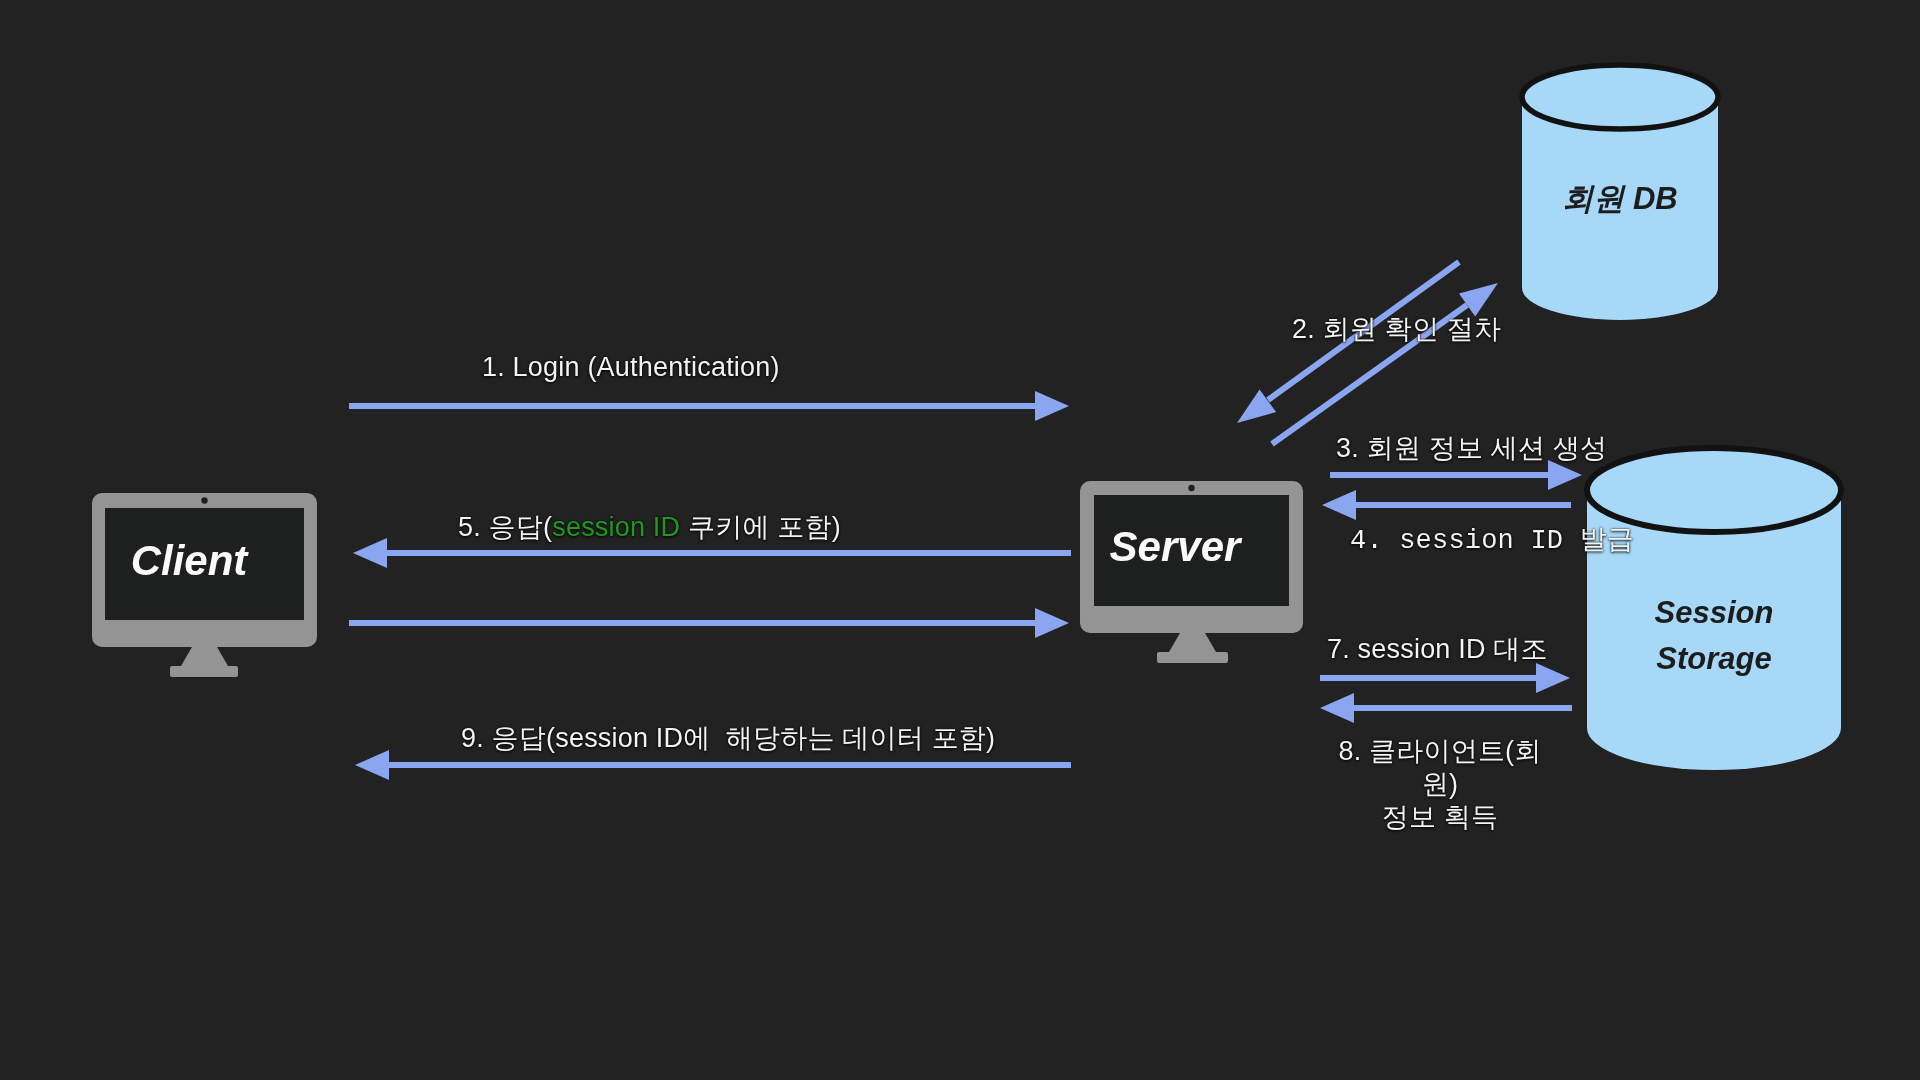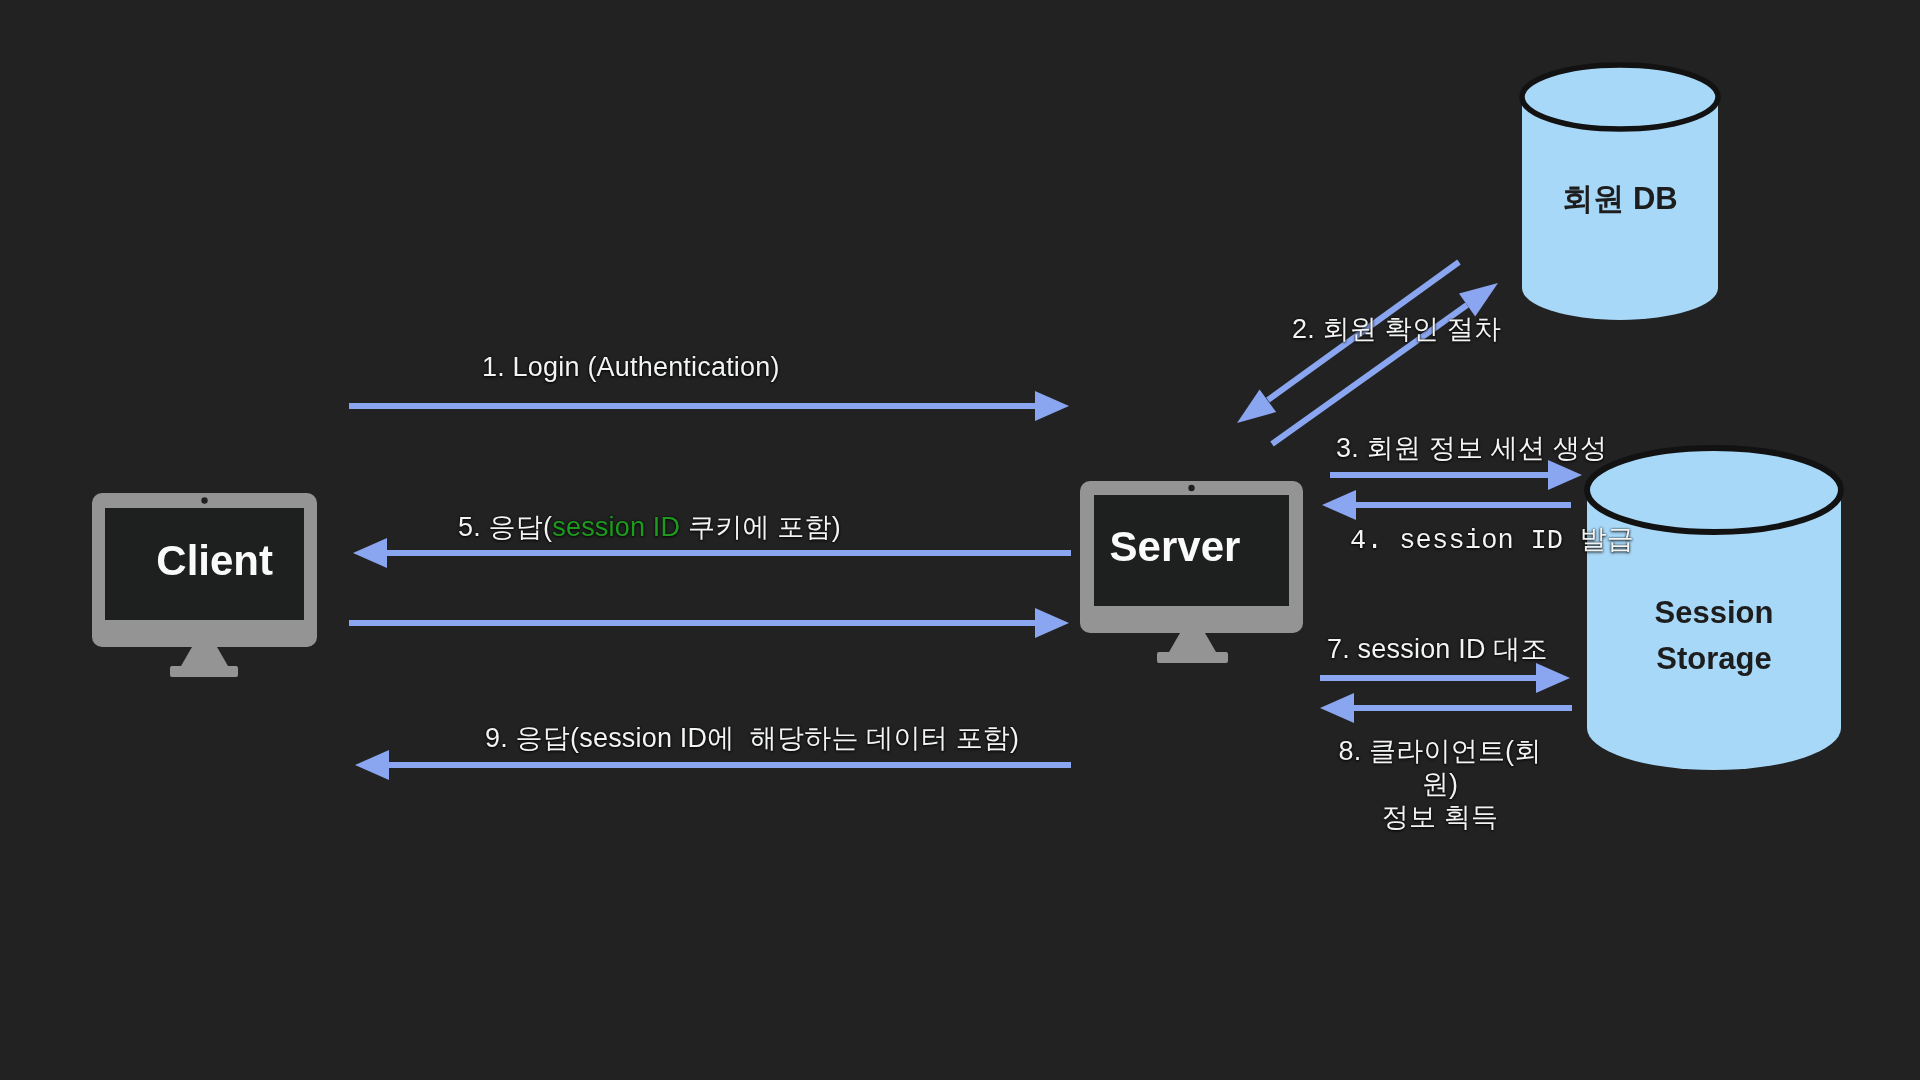--- a/index.html
+++ b/index.html
@@ -35,20 +35,21 @@
   }
   .label .hl {
     color: #1e9b1e;
   }
   .node-label {
     position: absolute;
     font-weight: bold;
     text-align: center;
     z-index: 3;
     white-space: normal;
+    font-style: italic;
   }
   .monitor-label {
     color: #fafafa;
     font-size: 42px;
     line-height: 46px;
   }
   .cyl-label {
     color: #1d1d1d;
     font-size: 31px;
     line-height: 46px;
@@ -135,21 +136,21 @@
         <polygon points="1320,708 1354,693 1354,723" stroke="none"></polygon>
       </g>
 
       <g>
         <line x1="1071" y1="765" x2="389" y2="765"></line>
         <polygon points="355,765 389,750 389,780" stroke="none"></polygon>
       </g>
     </g>
   </svg>
 
-  <div class="node-label monitor-label" style="left:105px; top:538px; width:168px;text-align:right;">Client</div>
+  <div class="node-label monitor-label" style="left:105px; top:538px; width:168px;">Client</div>
 
   <div class="node-label monitor-label" style="left:1094px; top:524px; width:162px;">Server</div>
 
   <div class="node-label cyl-label" style="left:1522px; top:176px; width:196px;">회원 DB</div>
 
   <div class="node-label cyl-label" style="left:1634px; top:590px; width:160px;">Session Storage</div>
 
   <div class="label" style="left:482px; top:351px;">1. Login (Authentication)</div>
 
   <div class="label" style="left:1292px; top:313px;">2. 회원 확인 절차</div>
@@ -159,15 +160,15 @@
   <div class="label" style="left:1350px; top:525px;font-family:Liberation Mono, monospace;">4. session ID 발급</div>
 
   <div class="label" style="left:458px; top:511px;"><span>5. 응답(</span><span class="hl">session ID</span><span> 쿠키에 포함)</span></div>
 
 
   <div class="label" style="left:1327px; top:633px;">7. session ID 대조</div>
 
   <div class="label centered" style="left:1330px; top:735px; width:220px;">8. 클라이언트(회원)
 정보 획득</div>
 
-  <div class="label" style="left:461px; top:722px;margin-left:24px;">9. 응답(session ID에  해당하는 데이터 포함)</div>
+  <div class="label" style="left:461px; top:722px;">9. 응답(session ID에  해당하는 데이터 포함)</div>
 
 </div>
 
 </body></html>

